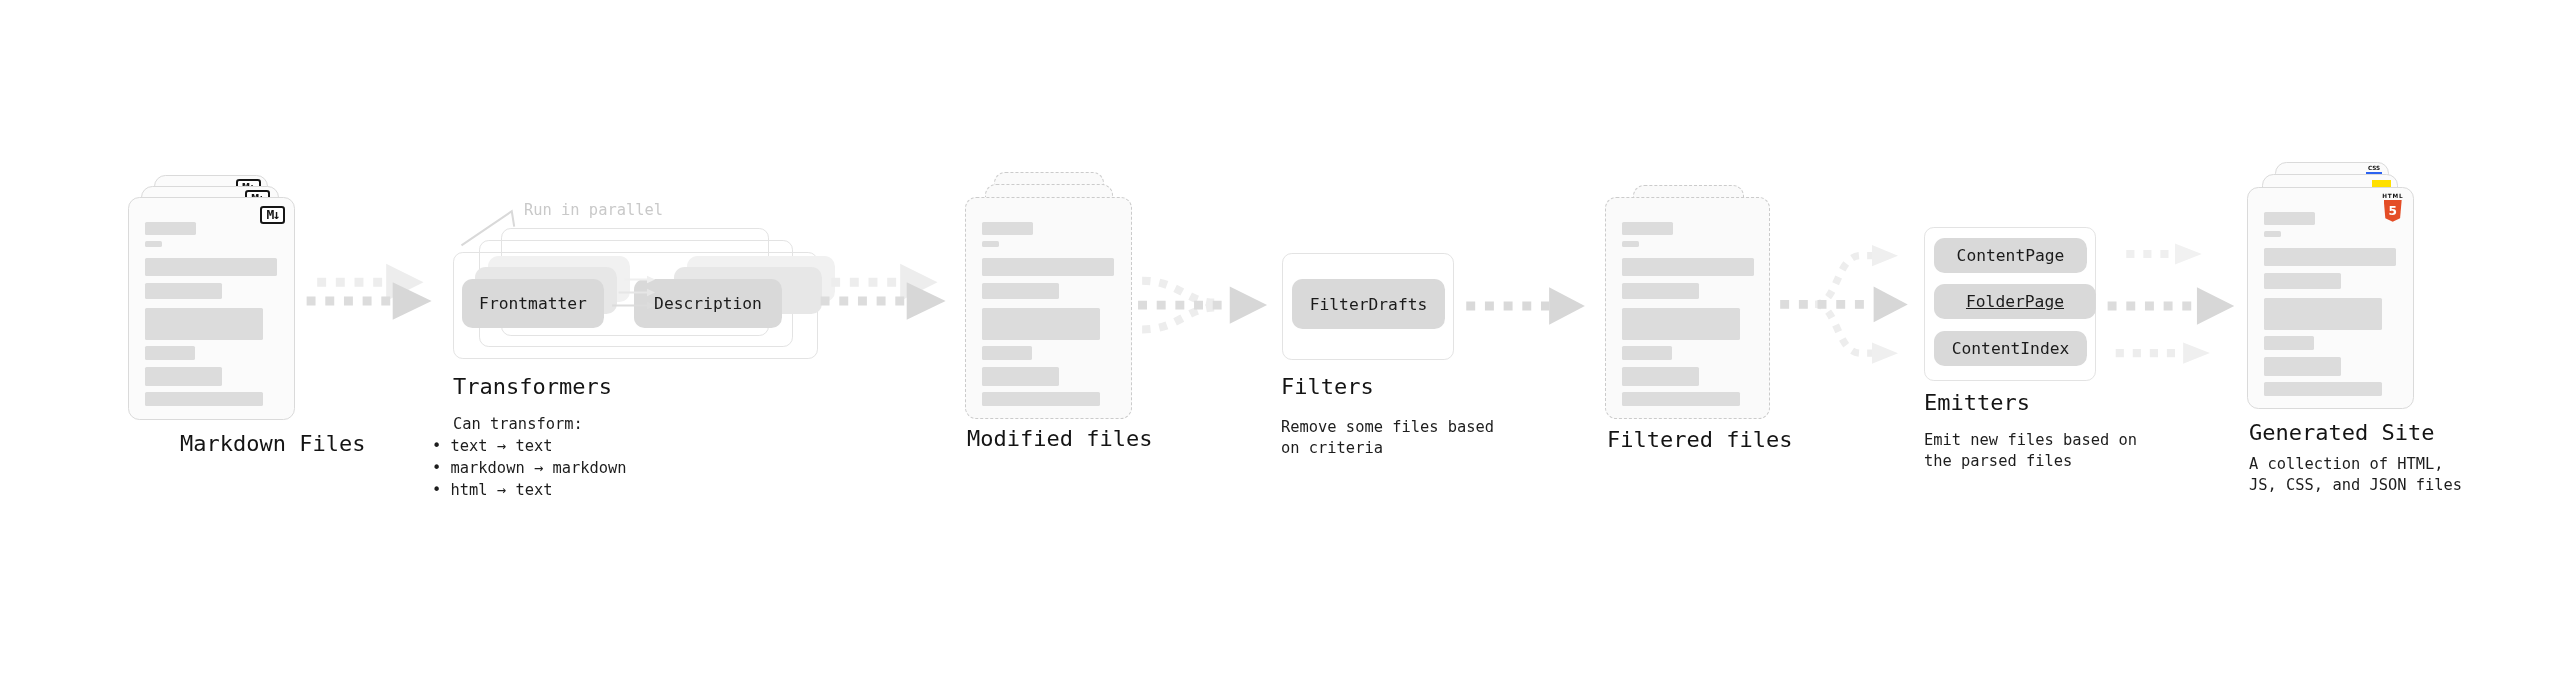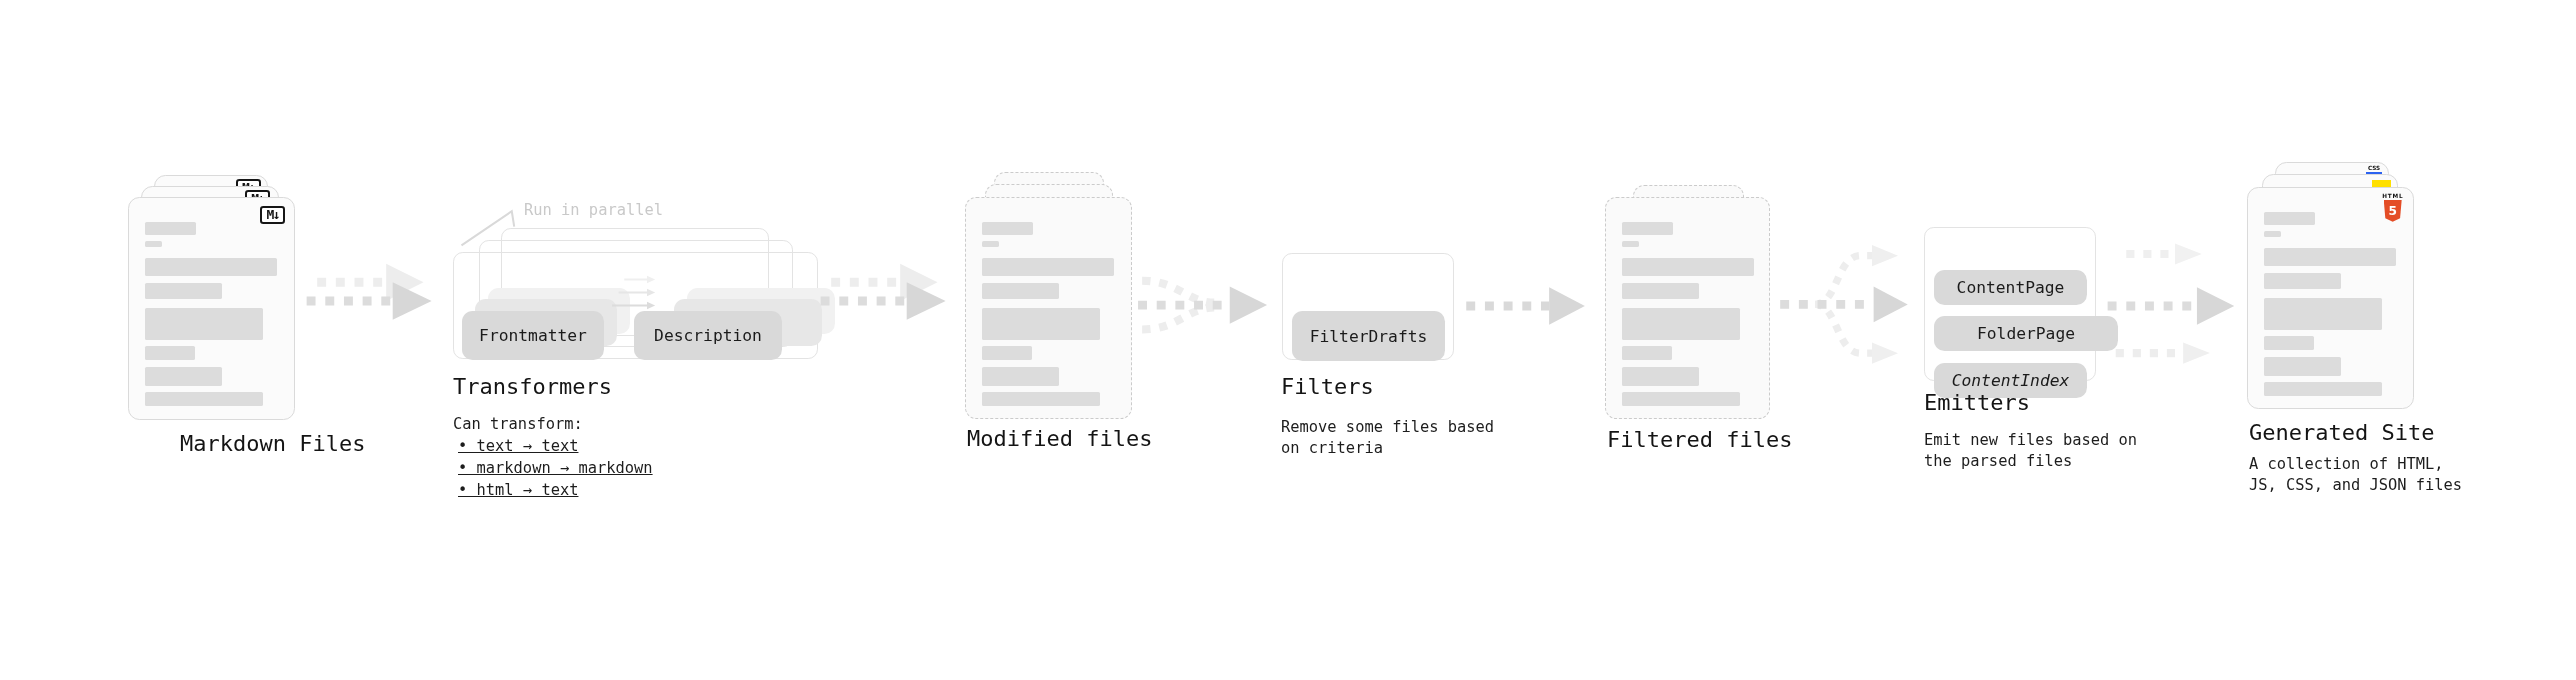--- a/index.html
+++ b/index.html
@@ -7,21 +7,21 @@
           font-family:"DejaVu Sans Mono","Liberation Mono",monospace;}
   
   .card{position:absolute;background:#fbfbfb;border:1.6px solid #dadada;border-radius:11.4px;box-sizing:border-box;}
   .card.back{overflow:hidden;}
   .card.dashedc{border:1.6px dashed #cbcbcb;background:#fafafa;}
   .bars{position:absolute;left:16.3px;top:24.4px;}
   .bar{background:#dcdcdc;border-radius:1.6px;}
   
   .obox{position:absolute;border:1.6px solid #e3e3e3;border-radius:9.8px;background:transparent;box-sizing:border-box;}
   .pill{position:absolute;border-radius:10.6px;background:#d9d9d9;color:#1b1b1b;font-size:16.3px;
-        display:flex;align-items:center;justify-content:center;box-sizing:border-box;white-space:nowrap;margin-top:32px;}
+        display:flex;align-items:center;justify-content:center;box-sizing:border-box;white-space:nowrap;}
   .pill.l2{background:#e7e7e7;}
   .pill.l3{background:#f1f1f1;}
   
   .stage-title{position:absolute;font-size:22px;color:#141414;white-space:nowrap;}
   .stage-sub{position:absolute;font-size:15.4px;line-height:21px;color:#1d1d1d;white-space:pre-line;}
   .bullets{position:absolute;font-size:15.4px;line-height:22px;color:#1d1d1d;}
   .bullets span{display:block;white-space:nowrap;}
   .annot{position:absolute;font-size:15.4px;color:#c9c9c9;white-space:nowrap;}
   
   .md-badge{position:absolute;background:#ffffff;border:2.4px solid #161616;border-radius:3.3px;color:#161616;
@@ -94,21 +94,21 @@
         <polygon points="48,35.5 48,44.5 58,40" fill="#dcdcdc"></polygon>
     </svg>
 
     <svg style="left:455px;top:203px;" width="73" height="49" viewBox="0 0 90 60">
       <path d="M 8 52 L 70 10 L 73 29" stroke="#d9d9d9" stroke-width="2.5" fill="none"></path>
     </svg>
     <div class="annot" style="left:524px;top:201px;">Run in parallel</div>
   </div>
   <div class="stage-title" style="left:453px;top:374px;">Transformers</div>
   <div class="stage-sub" style="left:453px;top:414px;">Can transform:</div>
-  <div class="bullets" style="left:458px;top:435px;text-decoration:underline;">
+  <div class="bullets" style="left:432px;top:435px;">
     <span>• text → text</span>
     <span>• markdown → markdown</span>
     <span>• html → text</span>
   </div>
 
   <svg style="left:819px;top:262px;" width="138" height="65" viewBox="0 0 170 80">
     <line x1="15" y1="25" x2="100" y2="25" stroke="#ededed" stroke-width="11" stroke-dasharray="11 12"></line>
     <polygon points="100,2 100,48 146,25" fill="#ededed"></polygon>
     <line x1="2" y1="48" x2="108" y2="48" stroke="#dcdcdc" stroke-width="11" stroke-dasharray="11 12"></line>
     <polygon points="108,25 108,71 156,48" fill="#d7d7d7"></polygon>
@@ -174,22 +174,22 @@
     <polygon points="118,5 118,31 150,18" fill="#efefef"></polygon>
     <path d="M 48 78 C 76 78 74 138 104 138 L 118 138" stroke="#ededed" stroke-width="9" stroke-dasharray="9 10" fill="none"></path>
     <polygon points="118,125 118,151 150,138" fill="#efefef"></polygon>
     <line x1="5" y1="78" x2="120" y2="78" stroke="#dcdcdc" stroke-width="11" stroke-dasharray="11 12"></line>
     <polygon points="120,56 120,100 162,78" fill="#d7d7d7"></polygon>
   </svg>
 
   <div>
     <div class="obox" style="left:1924px;top:227px;width:172px;height:154px;"></div>
     <div class="pill" style="left:1934px;top:238px;width:153px;height:35px;">ContentPage</div>
-    <div class="pill" style="left:1934px;top:284px;width:184px;height:35px;">FolderPage</div>
-    <div class="pill" style="left:1934px;top:331px;width:153px;height:35px;font-style:italic;">ContentIndex</div>
+    <div class="pill" style="left:1934px;top:284px;width:162px;height:35px;text-decoration:underline;">FolderPage</div>
+    <div class="pill" style="left:1934px;top:331px;width:153px;height:35px;">ContentIndex</div>
   </div>
   <div class="stage-title" style="left:1924px;top:390px;">Emitters</div>
   <div class="stage-sub" style="left:1924px;top:430px;">Emit new files based on
 the parsed files</div>
 
   <svg style="left:2106px;top:241px;" width="138" height="130" viewBox="0 0 170 160">
     <line x1="25" y1="16" x2="85" y2="16" stroke="#efefef" stroke-width="10" stroke-dasharray="10 11"></line>
     <polygon points="85,3 85,29 118,16" fill="#f1f1f1"></polygon>
     <line x1="2" y1="80" x2="112" y2="80" stroke="#dcdcdc" stroke-width="11" stroke-dasharray="11 12"></line>
     <polygon points="112,57 112,103 158,80" fill="#d7d7d7"></polygon>

